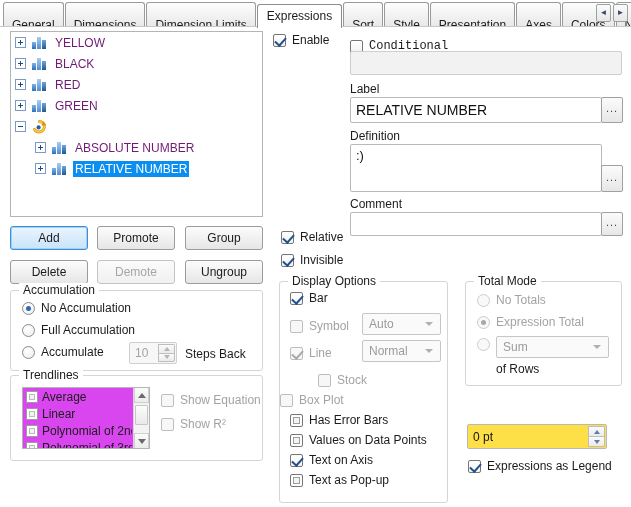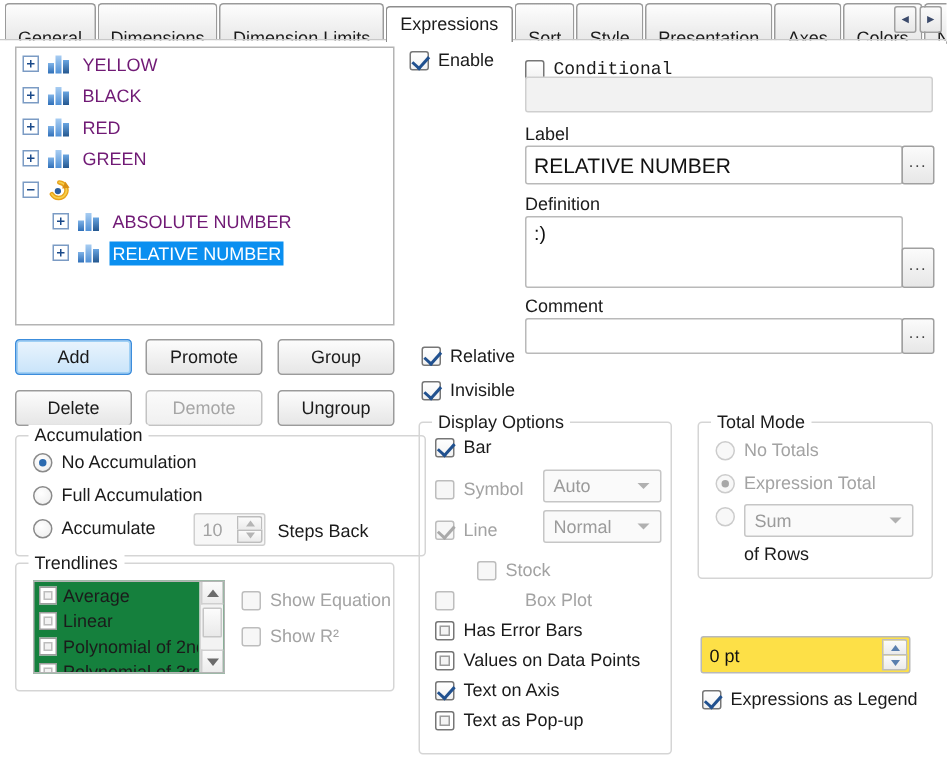--- a/index.html
+++ b/index.html
@@ -200,21 +200,21 @@
   }
   .spin .sb:first-child { border-bottom: none; border-radius: 0 2px 0 0; }
   .spin .sb:last-child { border-radius: 0 0 2px 0; }
   .spin .sb .t { width: 0; height: 0; border-left: 3px solid transparent; border-right: 3px solid transparent; border-bottom: 4px solid #5a7fae; }
   .spin .sb .b { width: 0; height: 0; border-left: 3px solid transparent; border-right: 3px solid transparent; border-top: 4px solid #5a7fae; }
   .spin.dis .sb .t { border-bottom-color: #b5b5b5; }
   .spin.dis .sb .b { border-top-color: #b5b5b5; }
 
   
   .tlist {
-    position: absolute; background: #15803d; border: 1px solid #b4b4b4;
+    position: absolute; background: #d946ef; border: 1px solid #b4b4b4;
     overflow: hidden;
   }
   .tlist-inner { position: absolute; left: 0; top: 0; right: 17px; }
   .tl-row { height: 17px; display: flex; align-items: center; padding-left: 3px; }
   .tl-row .box3 {
     width: 12px; height: 12px; flex: 0 0 12px; margin-right: 4px;
     border: 1px solid #9d9d9d; background: #ffffff; position: relative;
   }
   .tl-row .box3::before {
     content: ""; position: absolute; left: 2px; top: 2px; right: 2px; bottom: 2px;
@@ -339,21 +339,21 @@
       </div>
     </div>
 
     <div class="btn focus" style="left:10px; top:199px; width:78px;">Add</div>
     <div class="btn" style="left:97px; top:199px; width:78px;">Promote</div>
     <div class="btn" style="left:185px; top:199px; width:78px;">Group</div>
     <div class="btn" style="left:10px; top:233px; width:78px;">Delete</div>
     <div class="btn disabled" style="left:97px; top:233px; width:78px;">Demote</div>
     <div class="btn" style="left:185px; top:233px; width:78px;">Ungroup</div>
 
-    <div class="gbox" style="left:10px; top:263px; width:274px; height:81px;">
+    <div class="gbox" style="left:10px; top:263px; width:253px; height:81px;">
       <span class="gtitle">Accumulation</span>
       <div class="rb" style="position:absolute; left:11px; top:10px;">
         <span class="dot sel"></span>
         <span class="lbl">No Accumulation</span>
       </div>
       <div class="rb" style="position:absolute; left:11px; top:32px;">
         <span class="dot"></span>
         <span class="lbl">Full Accumulation</span>
       </div>
       <div class="rb" style="position:absolute; left:11px; top:54px;">
@@ -465,21 +465,21 @@
         <span class="lbl">Line</span>
       </div>
       <div class="combo" style="left:82px; top:58px; width:79px;">
         <span>Normal</span>
         <span class="carr"></span>
       </div>
       <div class="cb dis" style="position:absolute; left:10px; top:91px;padding-left:28px;">
         <span class="box"></span>
         <span class="lbl">Stock</span>
       </div>
-      <div class="cb dis" style="position:absolute; left:10px; top:111px;gap:41px;">
+      <div class="cb dis" style="position:absolute; left:0; top:111px;">
         <span class="box"></span>
         <span class="lbl">Box Plot</span>
       </div>
       <div class="cb" style="position:absolute; left:10px; top:131px;">
         <span class="box nested"></span>
         <span class="lbl">Has Error Bars</span>
       </div>
       <div class="cb" style="position:absolute; left:10px; top:151px;">
         <span class="box nested"></span>
         <span class="lbl">Values on Data Points</span>

